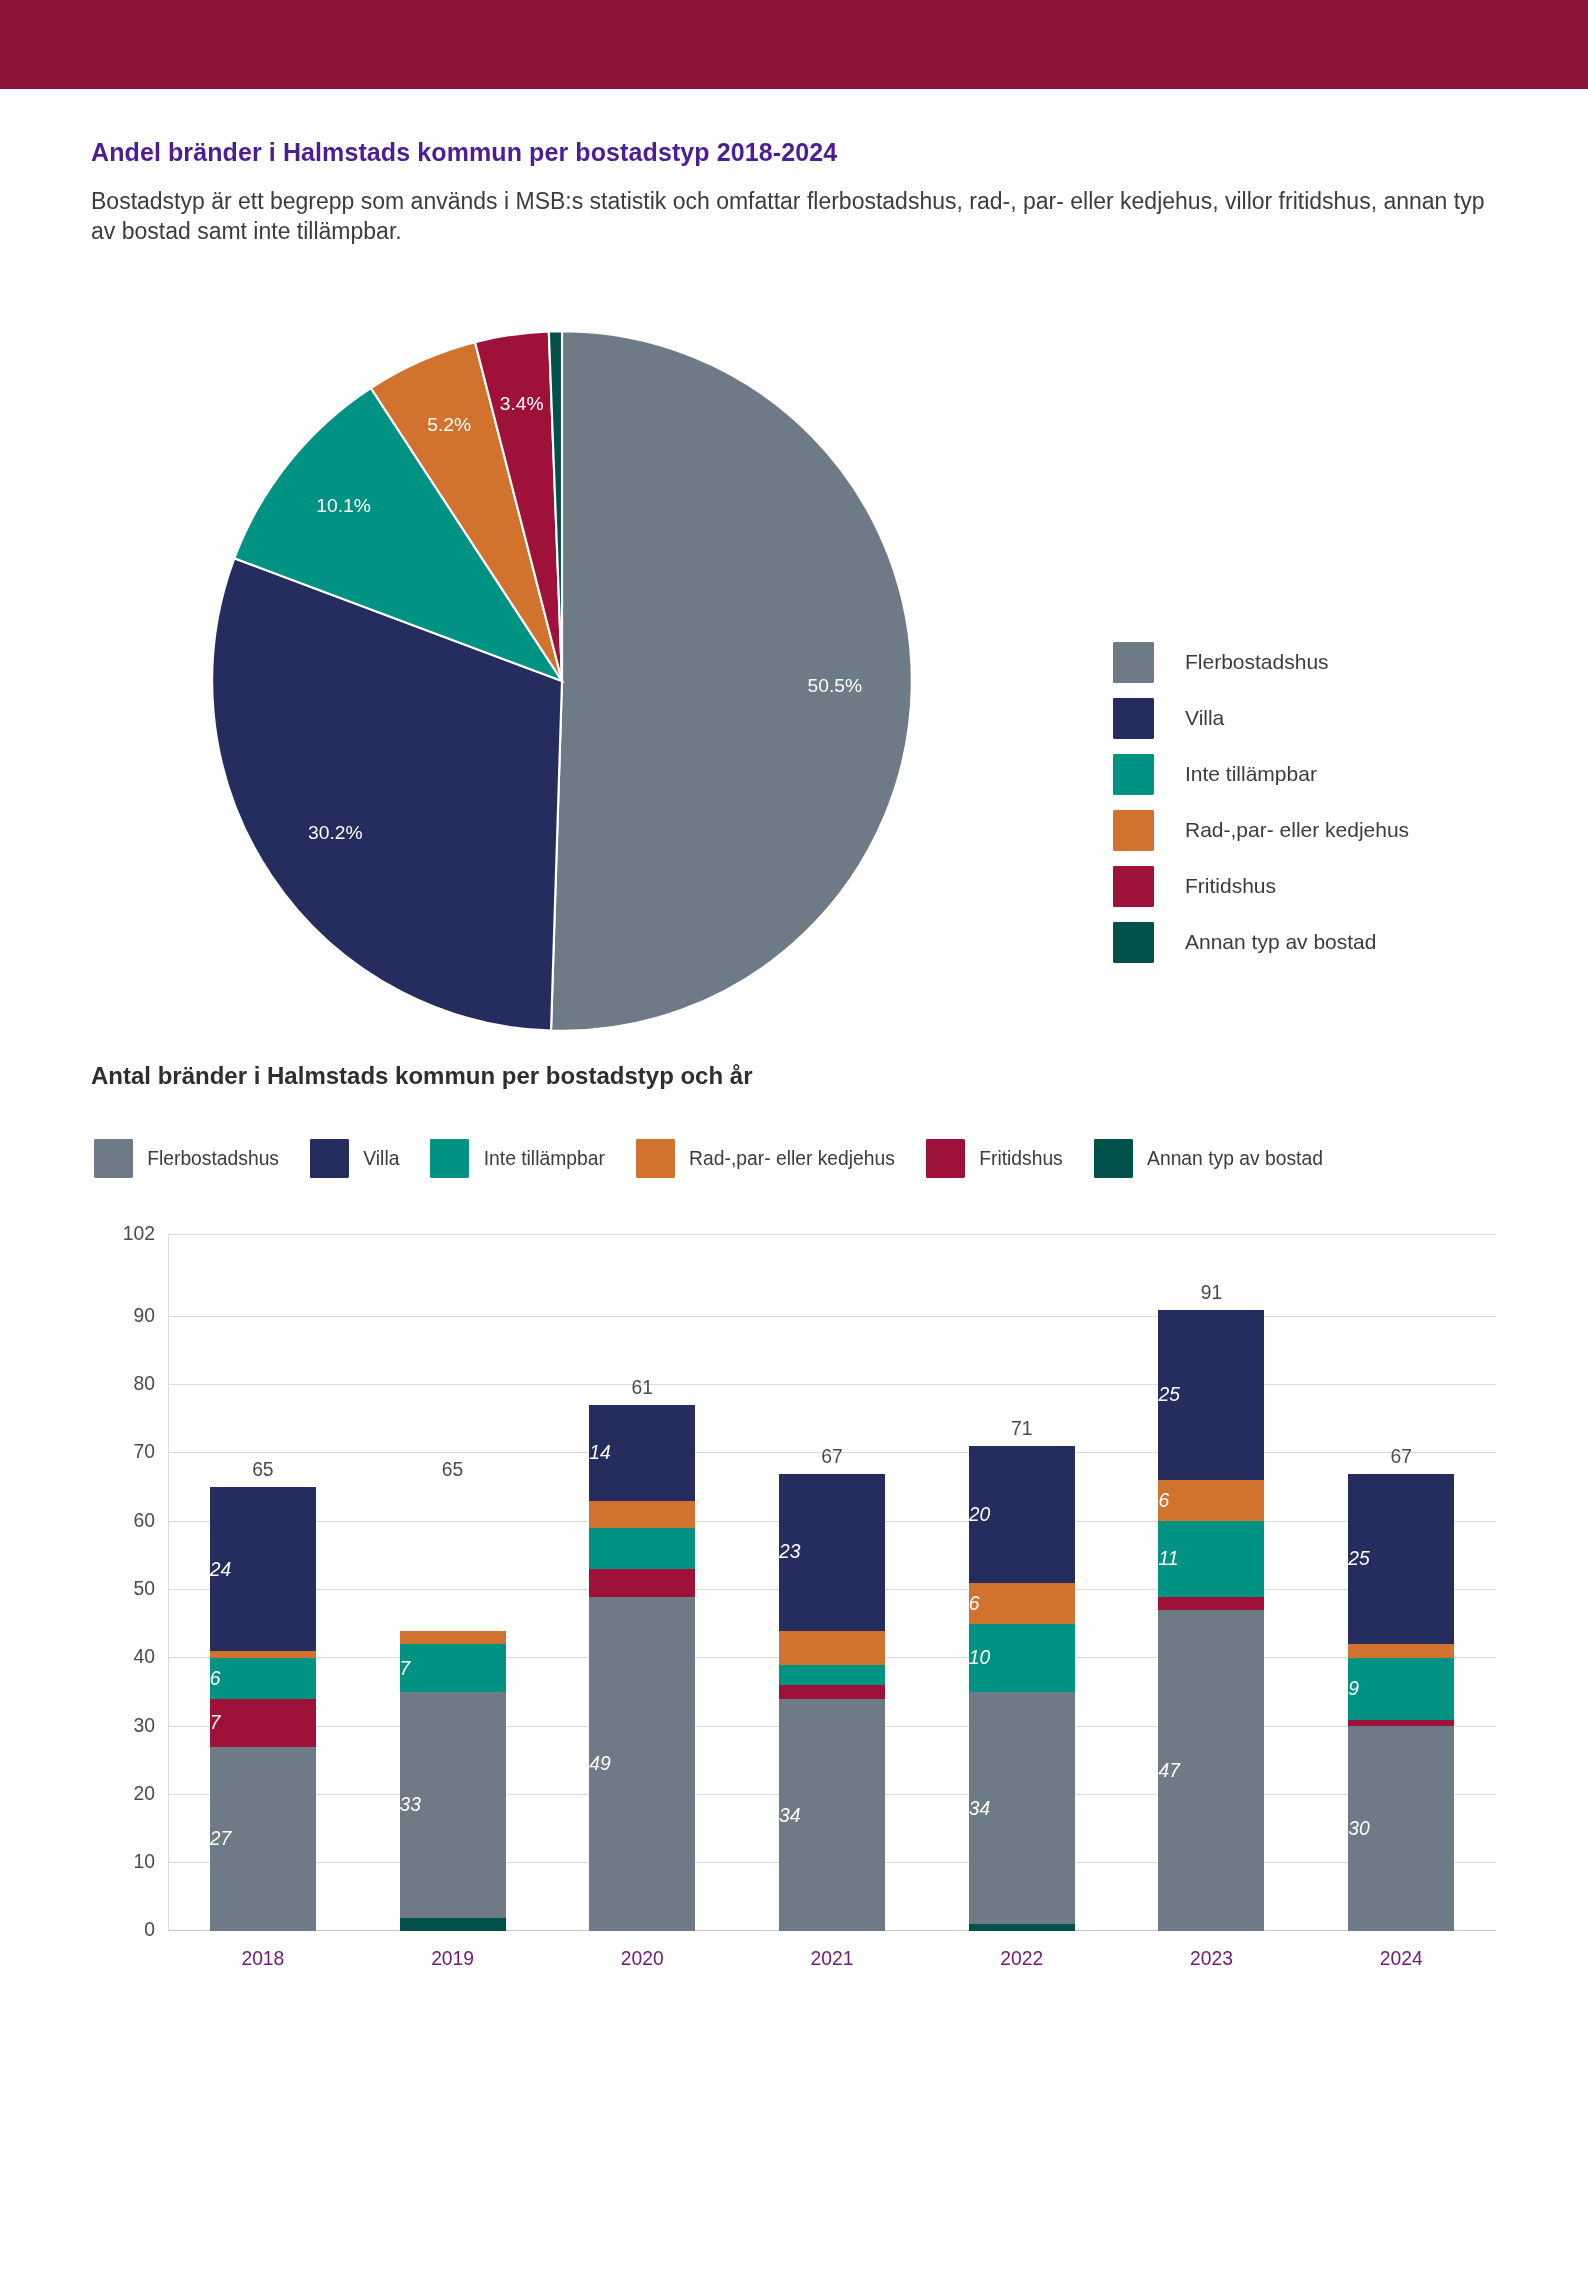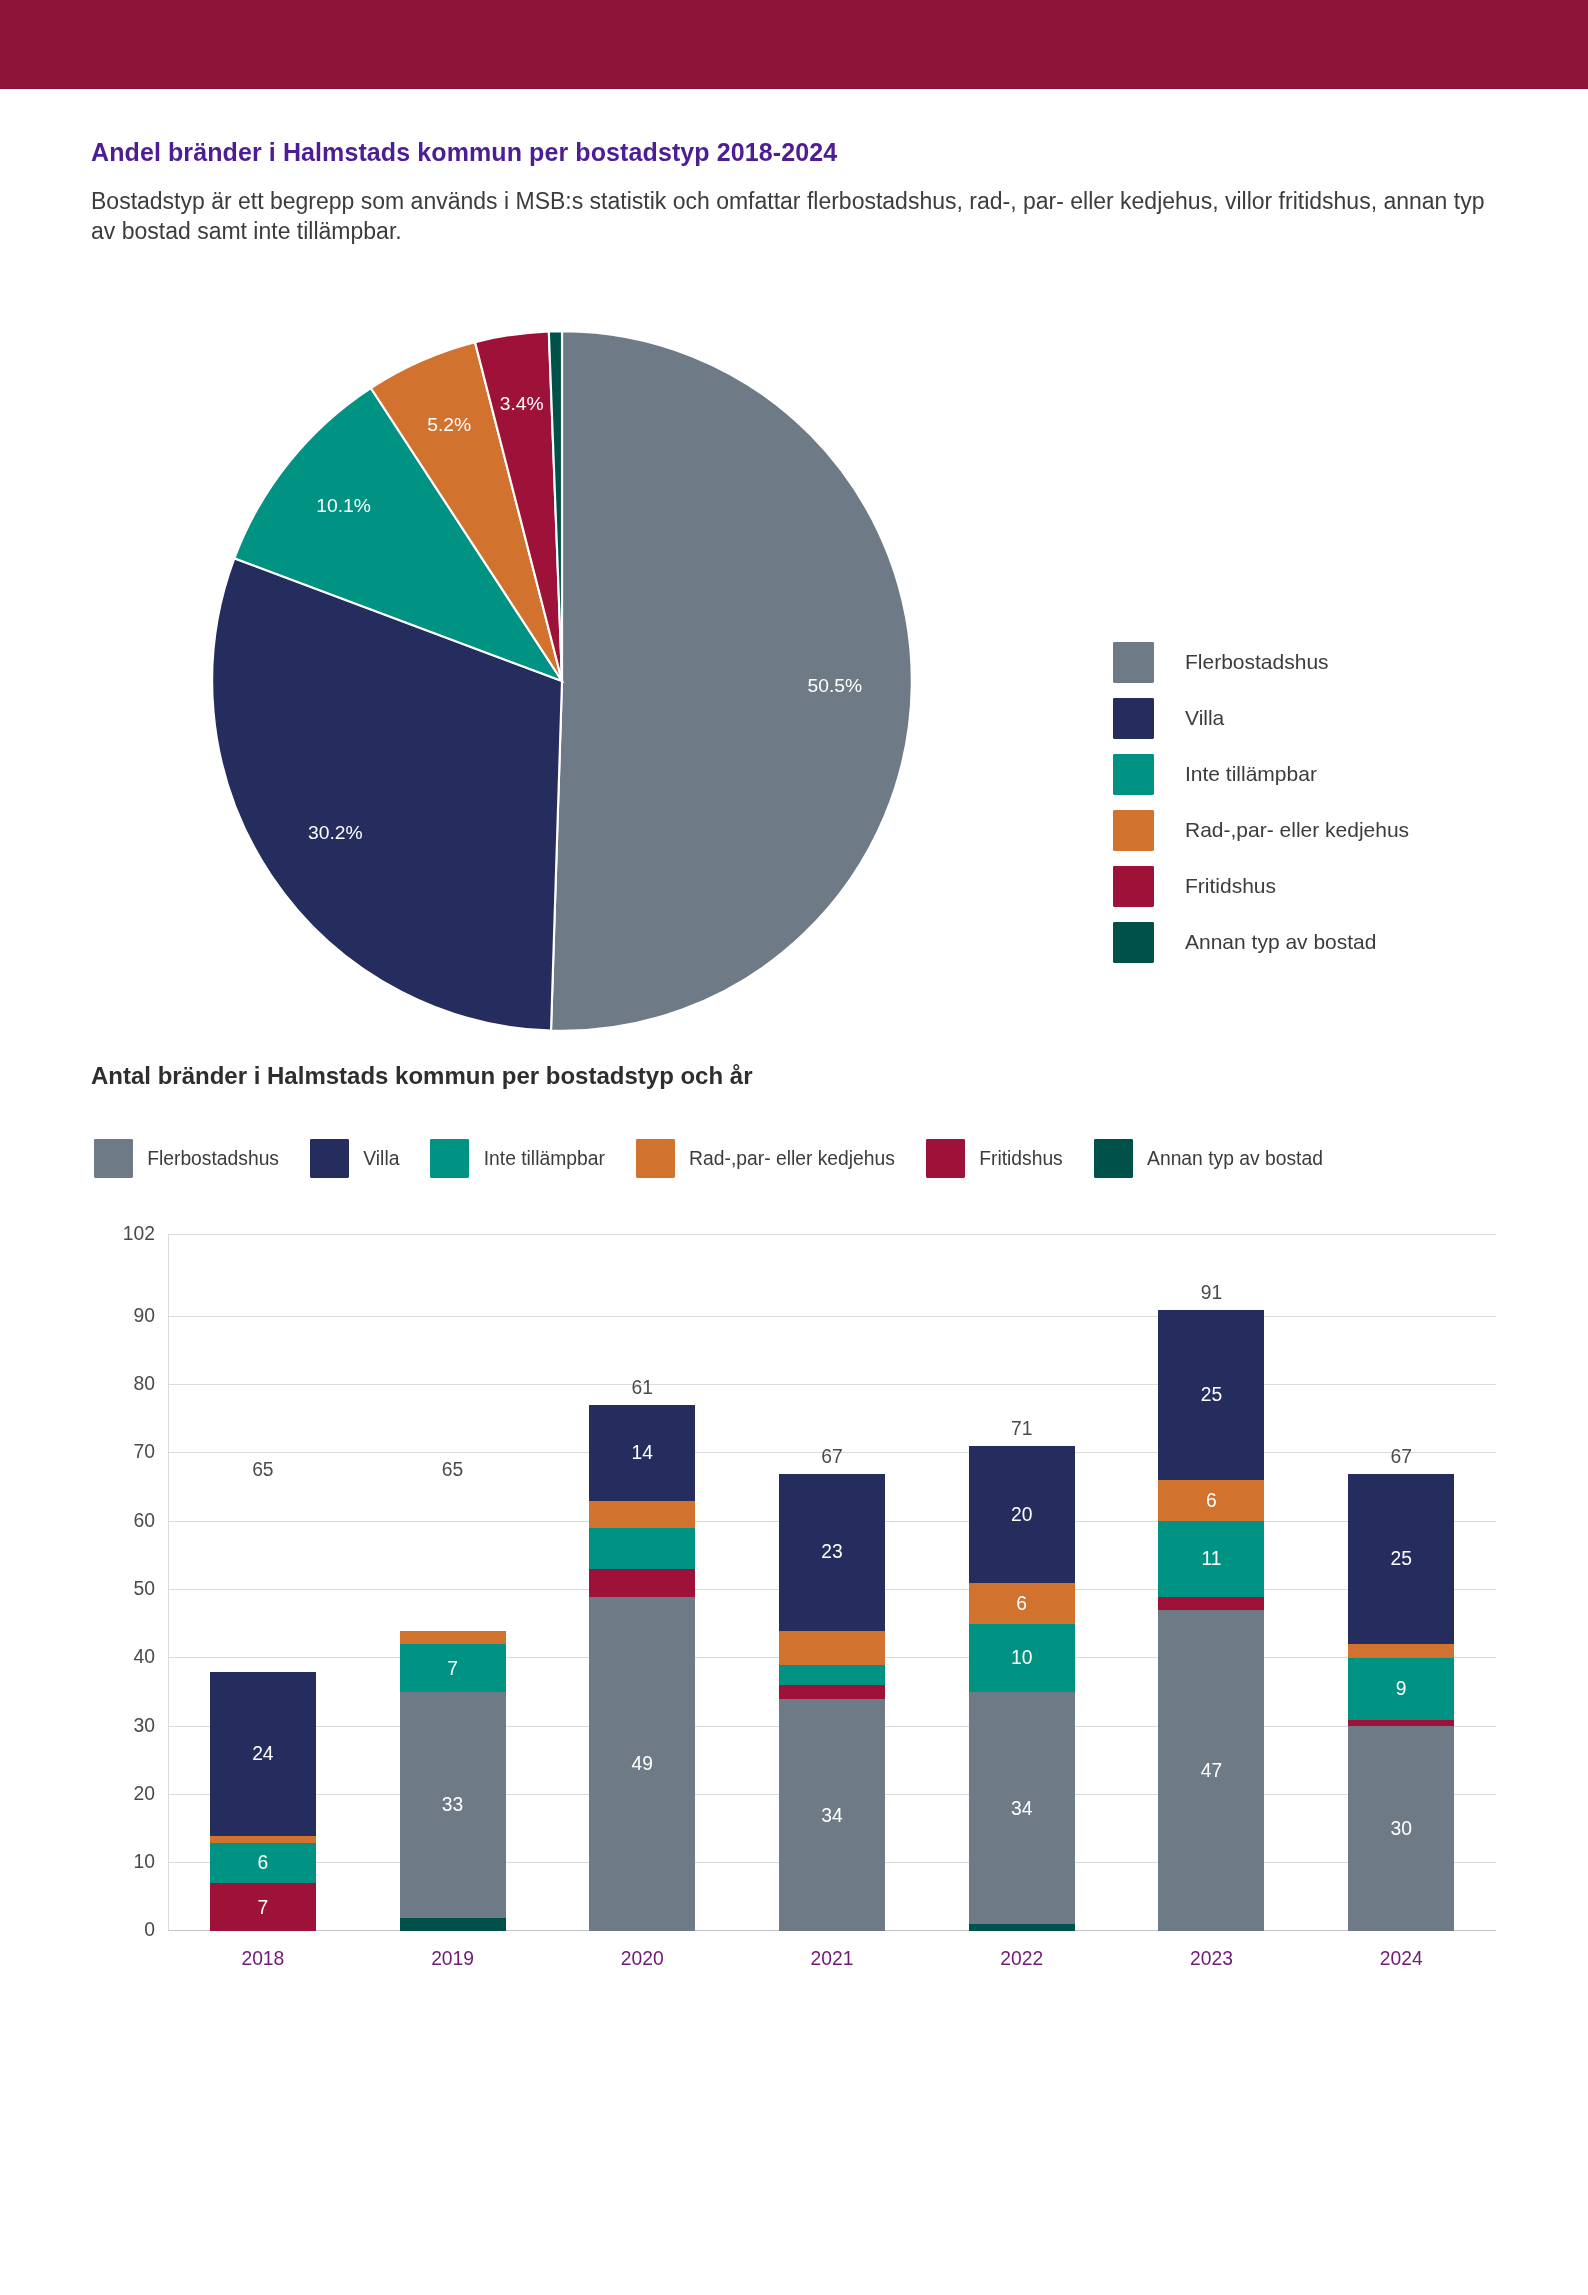--- a/index.html
+++ b/index.html
@@ -152,22 +152,22 @@
   .stack{
     width:106px;
     display:flex;
     flex-direction:column-reverse;
     position:relative;
   }
   .seg{
     width:100%;
     display:flex;
     align-items:center;
-    justify-content:center;
     position:relative;
+    font-style:italic;
   }
   .seg-label{
     font-size:19.3px;
     color:#ffffff;
     line-height:1;
     pointer-events:none;
   }
   .total-label{
     position:absolute;
     left:50%;
@@ -312,20 +312,23 @@
               <div class="gridline" style="bottom: 88.2353%;">
                 <span class="ytick">90</span>
               </div>
               <div class="gridline" style="bottom: 100%;">
                 <span class="ytick">102</span>
               </div>
             </div>
           <div class="bars" id="bars">
               <div class="barcol">
                 <div class="stack" style="height: 63.7255%;">
+                  <div class="seg" style="background: rgb(110, 122, 133); height: 41.5385%;">
+                    <span class="seg-label">27</span>
+                  </div>
                   <div class="seg" style="background: rgb(158, 17, 57); height: 10.7692%;">
                     <span class="seg-label">7</span>
                   </div>
                   <div class="seg" style="background: rgb(0, 147, 132); height: 9.23077%;">
                     <span class="seg-label">6</span>
                   </div>
                   <div class="seg" style="background: rgb(210, 114, 47); height: 1.53846%;"></div>
                   <div class="seg" style="background: rgb(37, 45, 94); height: 36.9231%;">
                     <span class="seg-label">24</span>
                   </div>

